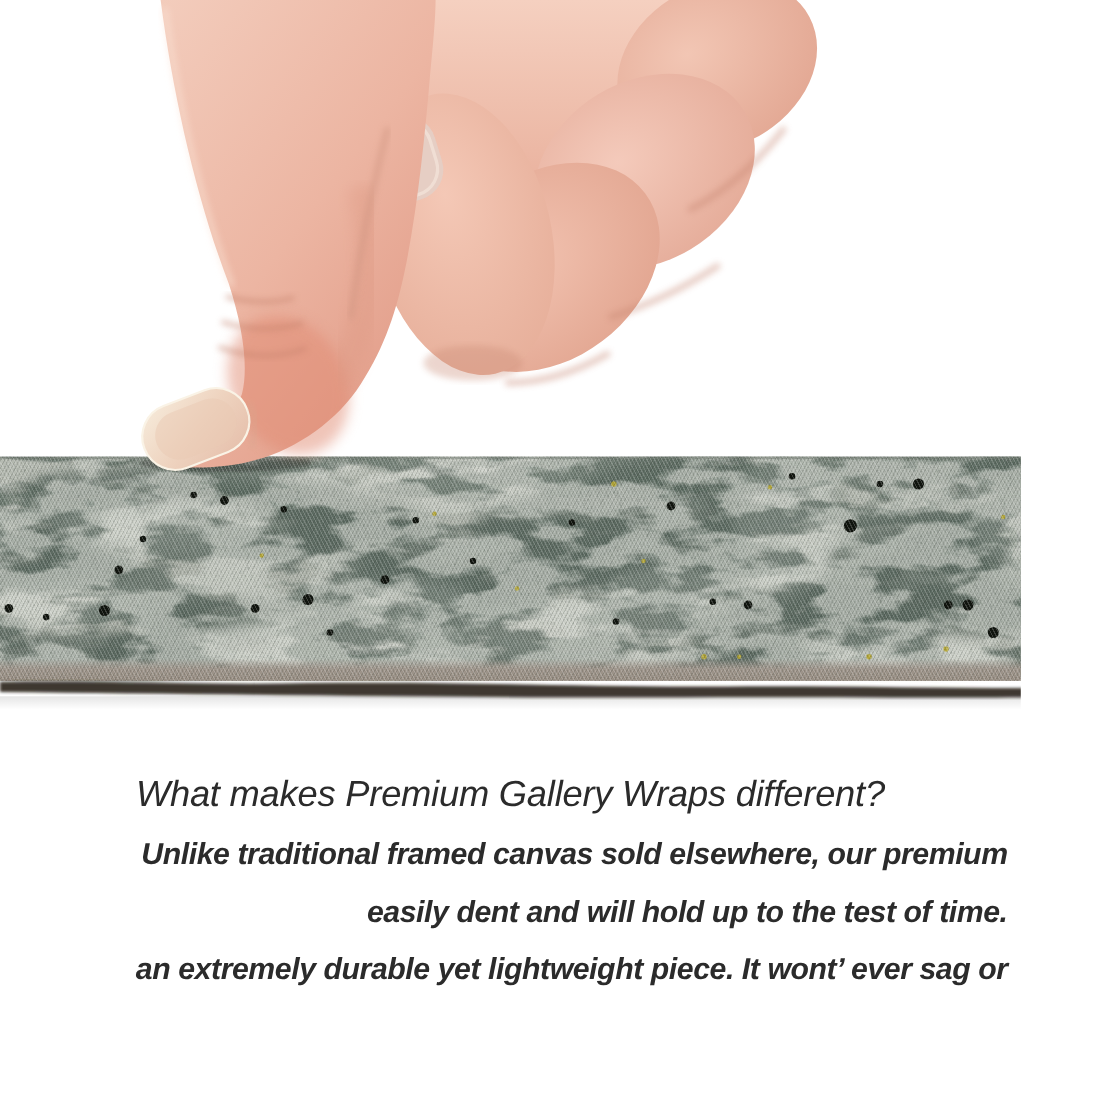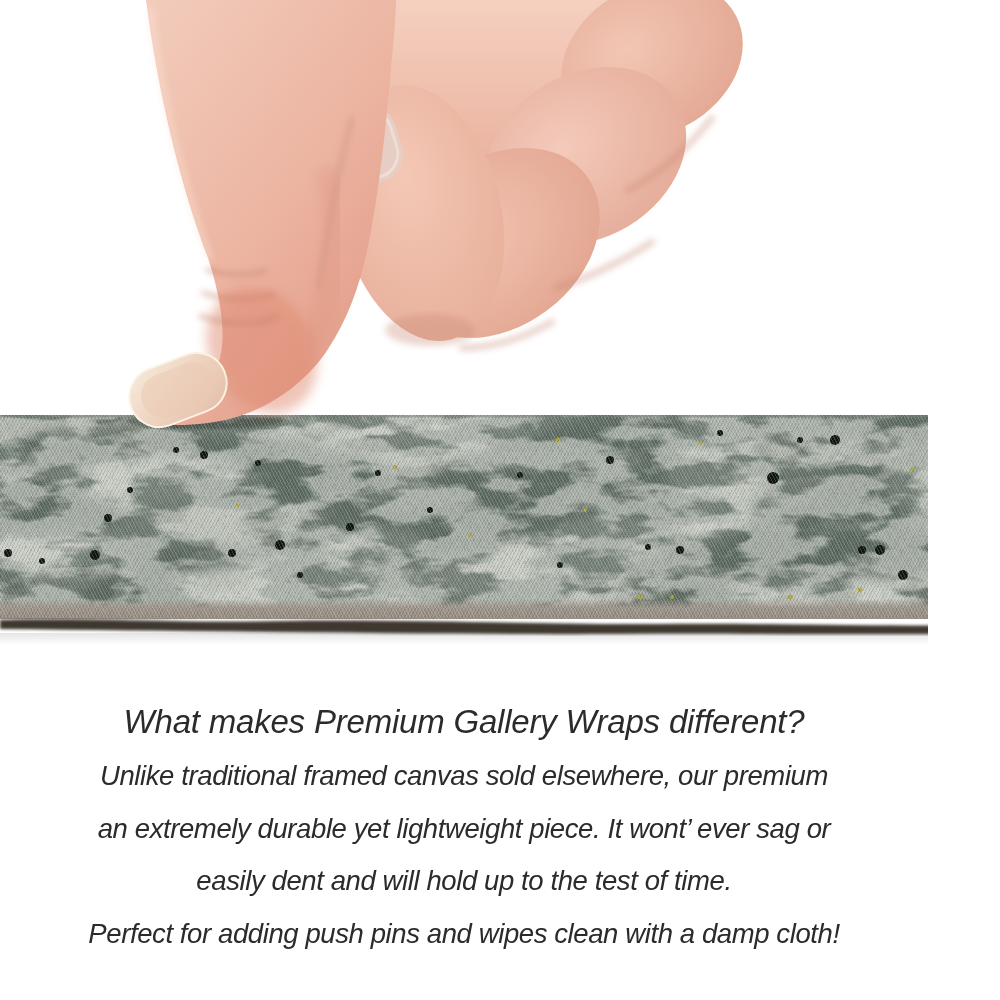--- a/index.html
+++ b/index.html
@@ -52,23 +52,24 @@
     font-size: 33px;
     line-height: 44px;
     font-weight: 400;
     font-style: italic;
     letter-spacing: -0.2px;
   }
   .text-block p {
     margin: 12px;
     font-size: 27.5px;
     line-height: 40.5px;
-    font-weight: 400;
+    font-weight: 700;
     font-style: italic;
     letter-spacing: -0.4px;
+    text-align: right;
   }
 </style>
 </head>
 <body>
 
 <div class="page">
 
   <div class="canvas-strip">
     <svg width="1000" height="232" viewBox="0 0 1000 232">
       <defs>
@@ -280,18 +281,17 @@
       <path d="M150,10 C162,100 184,190 210,258" fill="none" stroke="#fbe3d6" stroke-width="6" opacity="0.5" filter="url(#hSoft)" stroke-linecap="round"></path>
       <rect x="128" y="360" width="100" height="60" rx="30" transform="rotate(-21 178 390)" fill="url(#gNail)" stroke="#faf3e6" stroke-width="2"></rect>
       <rect x="140" y="368" width="76" height="44" rx="22" transform="rotate(-21 178 390)" fill="#e9c9b4" opacity="0.5"></rect>
       <path d="M226,366 Q238,388 228,408" fill="none" stroke="#d8a78f" stroke-width="3" opacity="0.6" filter="url(#hSoft)"></path>
     </g>
   </svg>
 
   <div class="text-block">
     <h2>What makes Premium Gallery Wraps different?</h2>
     <p>Unlike traditional framed canvas sold elsewhere, our premium</p>
+    <p>easily dent and will hold up to the test of time.</p>
     <p>an extremely durable yet lightweight piece. It wont’ ever sag or</p>
-    <p>easily dent and will hold up to the test of time.</p>
-    <p>Perfect for adding push pins and wipes clean with a damp cloth!</p>
   </div>
 
 </div>
 
 </body></html>

